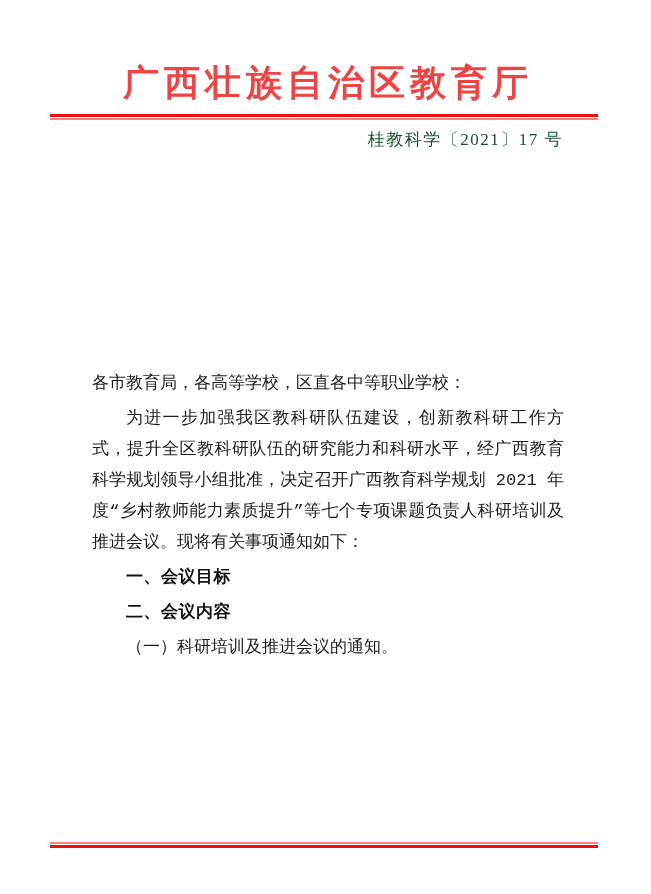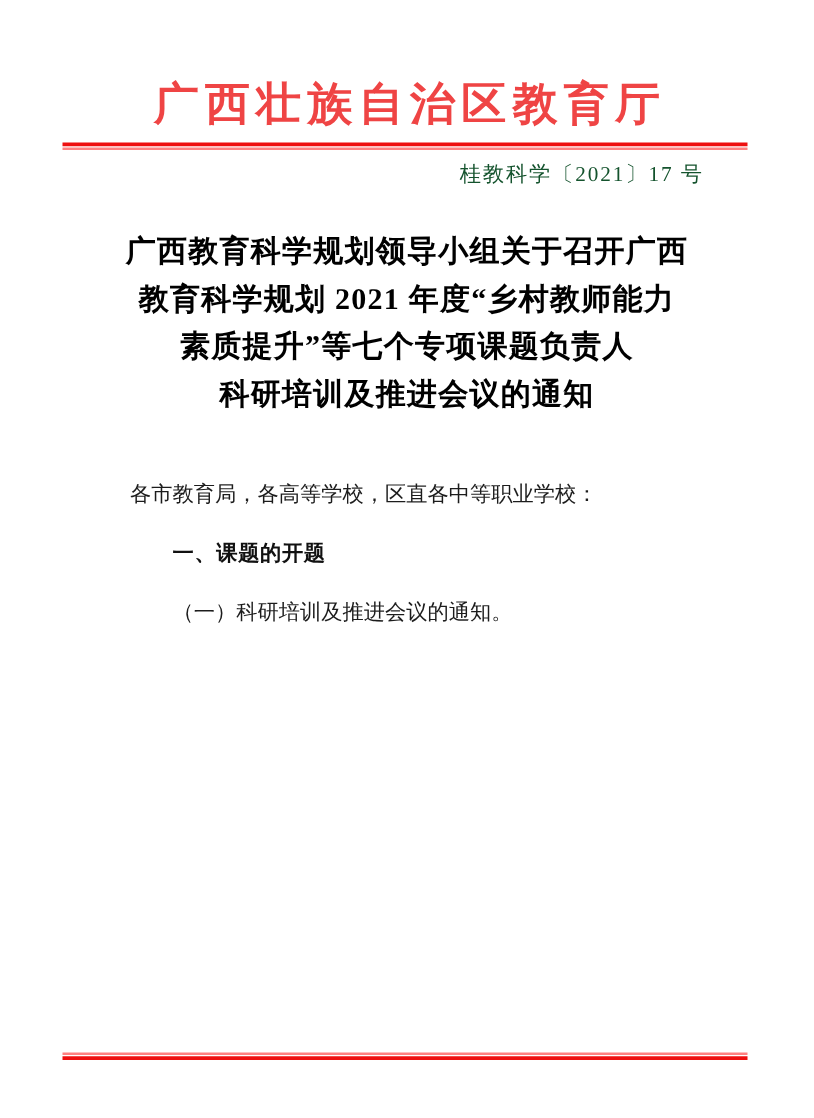--- a/index.html
+++ b/index.html
@@ -52,21 +52,21 @@
     color:#000000;
     letter-spacing:1px;
   }
 
   .body-text{
     position:absolute;top:364px;left:88px;width:480px;
     font-size:17px;line-height:31px;
     text-align:justify;
     color:#1c1c1c;
   }
-  .body-text p{margin:16px;}
+  .body-text p{margin:4px;font-family:Liberation Mono, monospace;}
   .indent{text-indent:2em;}
   .sec-heading{
     font-weight:bold;
     font-family:"Liberation Sans","DejaVu Sans",sans-serif;
     text-indent:2em;
     color:#111111;
     letter-spacing:0.5px;
   }
 </style>
 </head>
@@ -77,30 +77,26 @@
   <div class="agency">广西壮族自治区教育厅</div>
 
   <div class="rule rule-top">
     <div class="thick"></div>
     <div class="gap"></div>
     <div class="thin"></div>
   </div>
 
   <div class="doc-number">桂教科学〔2021〕17 号</div>
 
-  <div class="doc-title">
-    <div>广西教育科学规划领导小组关于召开广西</div>
-    <div>教育科学规划 2021 年度“乡村教师能力</div>
-    <div>素质提升”等七个专项课题负责人</div>
-    <div>科研培训及推进会议的通知</div>
-  </div>
 
   <div class="body-text">
     <p>各市教育局，各高等学校，区直各中等职业学校：</p>
-    <p class="sec-heading">一、课题的开题</p>
+    <p class="indent">为进一步加强我区教科研队伍建设，创新教科研工作方式，提升全区教科研队伍的研究能力和科研水平，经广西教育科学规划领导小组批准，决定召开广西教育科学规划 2021 年度“乡村教师能力素质提升”等七个专项课题负责人科研培训及推进会议。现将有关事项通知如下：</p>
+    <p class="sec-heading">一、会议目标</p>
+    <p class="sec-heading">二、会议内容</p>
     <p class="indent">（一）科研培训及推进会议的通知。</p>
   </div>
 
   <div class="rule rule-bottom">
     <div class="thin"></div>
     <div class="gap"></div>
     <div class="thick"></div>
   </div>
 
 </div>

